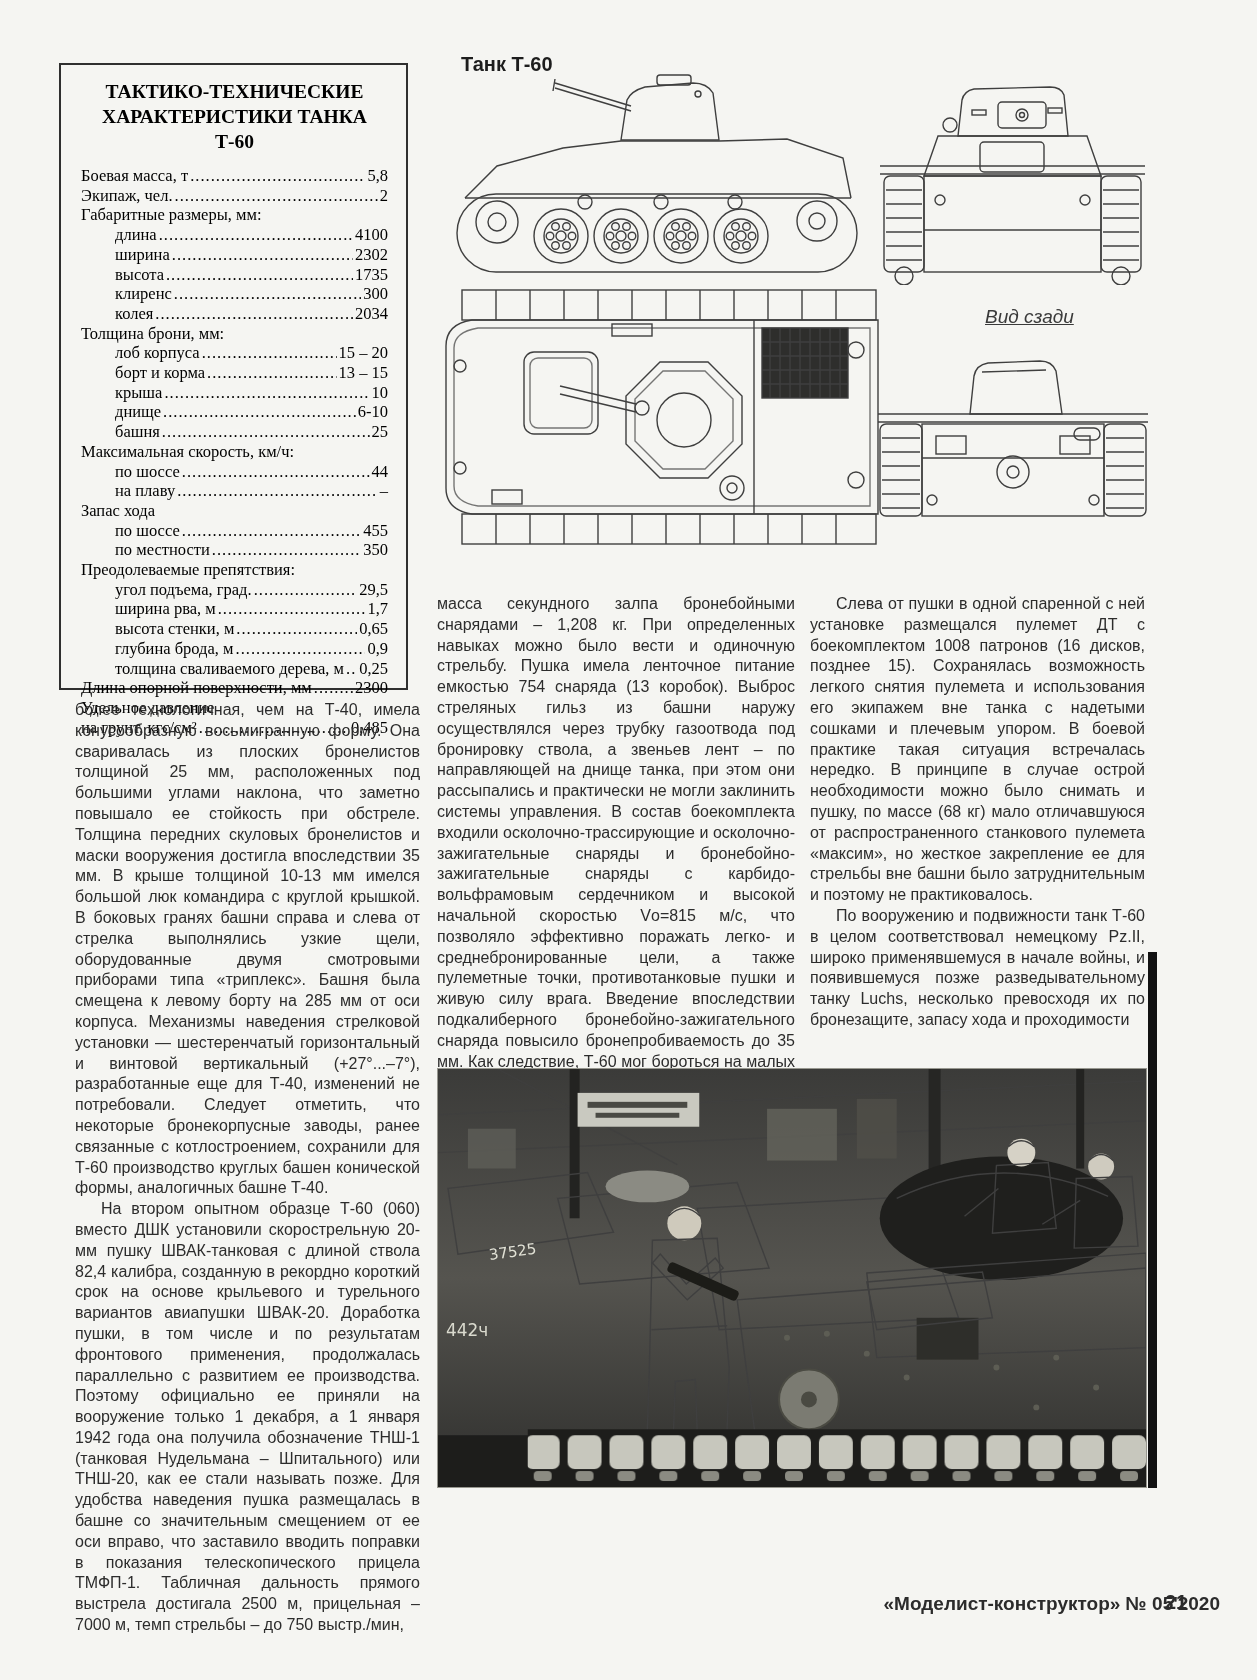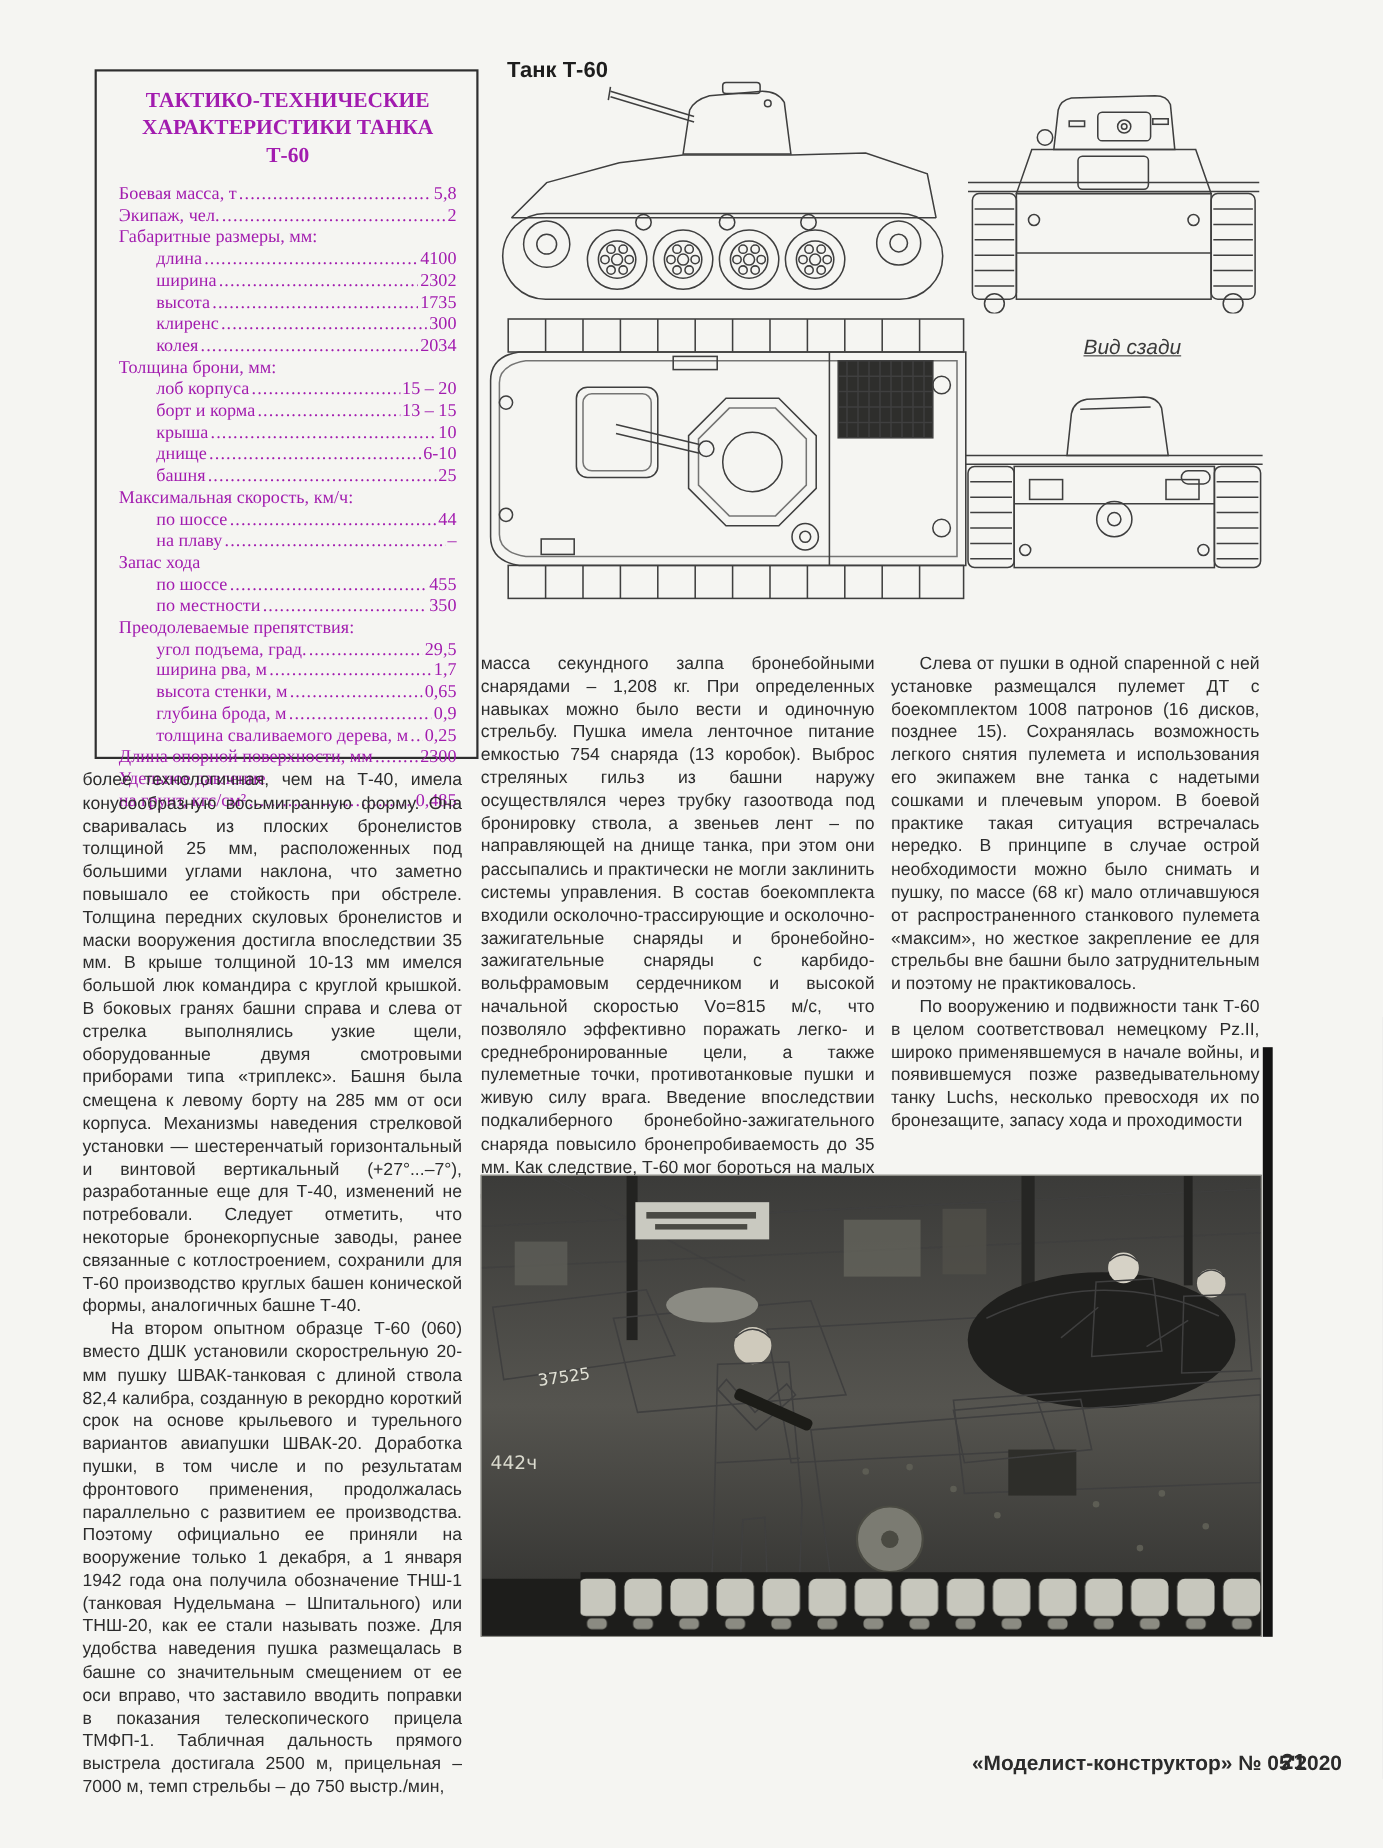--- a/index.html
+++ b/index.html
@@ -1,21 +1,21 @@
 <!DOCTYPE html>
 <html lang="ru"><head>
 <meta charset="utf-8">
 <style>
   html,body{margin:0;padding:0;background:#e9e9e7;}
   .page{position:relative;width:1257px;height:1680px;margin:0 auto;background:#f5f5f2;overflow:hidden;
         font-family:"Liberation Sans",sans-serif;color:#262626;}
   
-  .spec-box{position:absolute;left:86px;top:63px;width:349px;height:627px;border:2px solid #2f2f2f;
+  .spec-box{position:absolute;left:59px;top:63px;width:349px;height:627px;border:2px solid #2f2f2f;
             background:#f5f5f2;box-sizing:border-box;padding:12px 18px 0 20px;
-            font-family:"Liberation Serif",serif;color:#a21caf;}
+            font-family:"Liberation Serif",serif;color:#000000;}
   .spec-title{text-align:center;font-weight:bold;font-size:19.5px;line-height:25px;margin:2px 0 12px 0;}
   .spec-row{display:flex;align-items:baseline;line-height:19.7px;font-size:16.5px;}
   .spec-row.ind{padding-left:34px;}
   .spec-row .lbl{white-space:nowrap;}
   .spec-row .dots{flex:1;overflow:hidden;white-space:nowrap;margin:0 2px;}
   .spec-row .dots::after{content:"..........................................................................................................";letter-spacing:1px;}
   .spec-row .val{white-space:nowrap;text-align:center;}
   
   .col{position:absolute;font-size:16px;line-height:20.8px;color:#2c2c2c;}
   .col p{margin:0;text-align:justify;}

